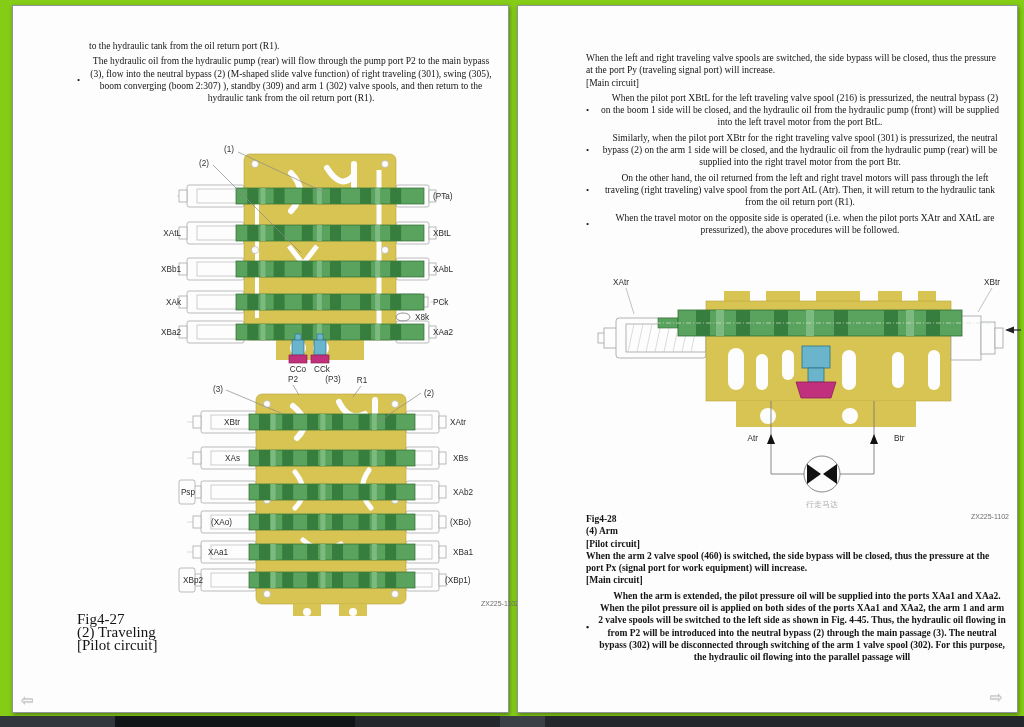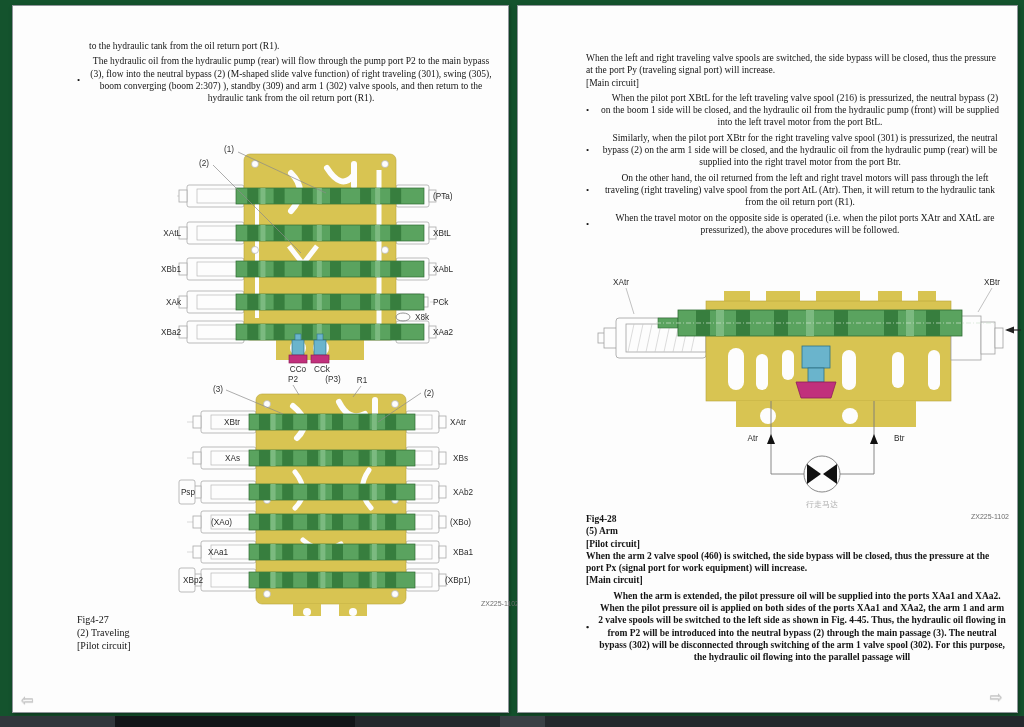--- a/index.html
+++ b/index.html
@@ -1,28 +1,28 @@
 <!DOCTYPE html>
 <html><head>
 <meta charset="utf-8">
 <style>
   html,body{margin:0;padding:0;background:#7d8287;}
-  .screen{position:relative;width:1024px;height:727px;background:#14532d;overflow:hidden;
+  .screen{position:relative;width:1024px;height:727px;background:#84cc16;overflow:hidden;
           font-family:"Liberation Serif",serif;}
   .page{position:absolute;top:5px;height:708px;background:#fdfdfd;
         border:1px solid #8f959a;box-shadow:1px 2px 4px rgba(0,0,0,.35);box-sizing:border-box;}
   .page-left{left:12px;width:497px;}
   .page-right{left:517px;width:501px;}
   .bodytext{position:absolute;font-size:9.5px;line-height:12.3px;color:#141414;}
   .b-row{display:flex;margin-top:3px;}
   .b-dot{flex:none;width:12px;align-self:center;font-size:9px;color:#141414;}
   .b-text{flex:1;text-align:center;}
   .fl-indent{text-indent:10px;}
   .small-ref{position:absolute;font-size:7px;color:#6d6d6d;font-family:"Liberation Sans",sans-serif;}
-  .caption{position:absolute;font-size:10px;line-height:13px;color:#141414;}
+  .caption{position:absolute;font-size:15px;line-height:13px;color:#141414;}
   .navarrow{position:absolute;font-size:15px;line-height:15px;color:#c6c6c6;cursor:pointer;
             text-shadow:0 1px 1px rgba(0,0,0,.25);font-family:"DejaVu Sans",sans-serif;}
   svg{position:absolute;overflow:visible;}
   svg text{font-family:"Liberation Sans",sans-serif;font-size:8.2px;fill:#2b2b2b;}
   svg text.ann{font-size:8.2px;fill:#333;}
   svg text.ref{font-size:7px;fill:#6d6d6d;}
   svg text.motor{font-size:8px;fill:#b0b0b0;}
   .taskbar{position:absolute;left:0;top:716px;width:1024px;height:11px;background:#24282c;}
   .taskbar .seg{position:absolute;top:0;height:11px;}
 </style>
@@ -442,21 +442,21 @@
       <text x="17" y="27">XAtr</text>
       <text x="388" y="27">XBtr</text>
       <text x="162" y="183" text-anchor="end">Atr</text>
       <text x="298" y="183">Btr</text>
       <text class="motor" x="226" y="249" text-anchor="middle">行走马达</text>
       <text class="ref" x="413" y="261" text-anchor="end">ZX225-1102</text>
     </svg>
 
     <div class="bodytext" style="left:68px;top:507px;width:420px;font-weight:bold;">
       <div>Fig4-28</div>
-      <div>(5) Arm</div>
+      <div>(4) Arm</div>
       <div>[Pilot circuit]</div>
       <div>When the arm 2 valve spool (460) is switched, the side bypass will be closed, thus the pressure at the port Px (signal port for work equipment) will increase.</div>
       <div>[Main circuit]</div>
       <div class="b-row">
         <div class="b-dot">•</div>
         <div class="b-text fl-indent">When the arm is extended, the pilot pressure oil will be supplied into the ports XAa1 and XAa2. When the pilot pressure oil is applied on both sides of the ports XAa1 and XAa2, the arm 1 and arm 2 valve spools will be switched to the left side as shown in Fig. 4-45. Thus, the hydraulic oil flowing in from P2 will be introduced into the neutral bypass (2) through the main passage (3). The neutral bypass (302) will be disconnected through switching of the arm 1 valve spool (302). For this purpose, the hydraulic oil flowing into the parallel passage will</div>
       </div>
     </div>
 
     <div class="navarrow" style="left:472px;top:684px;">⇨</div>

